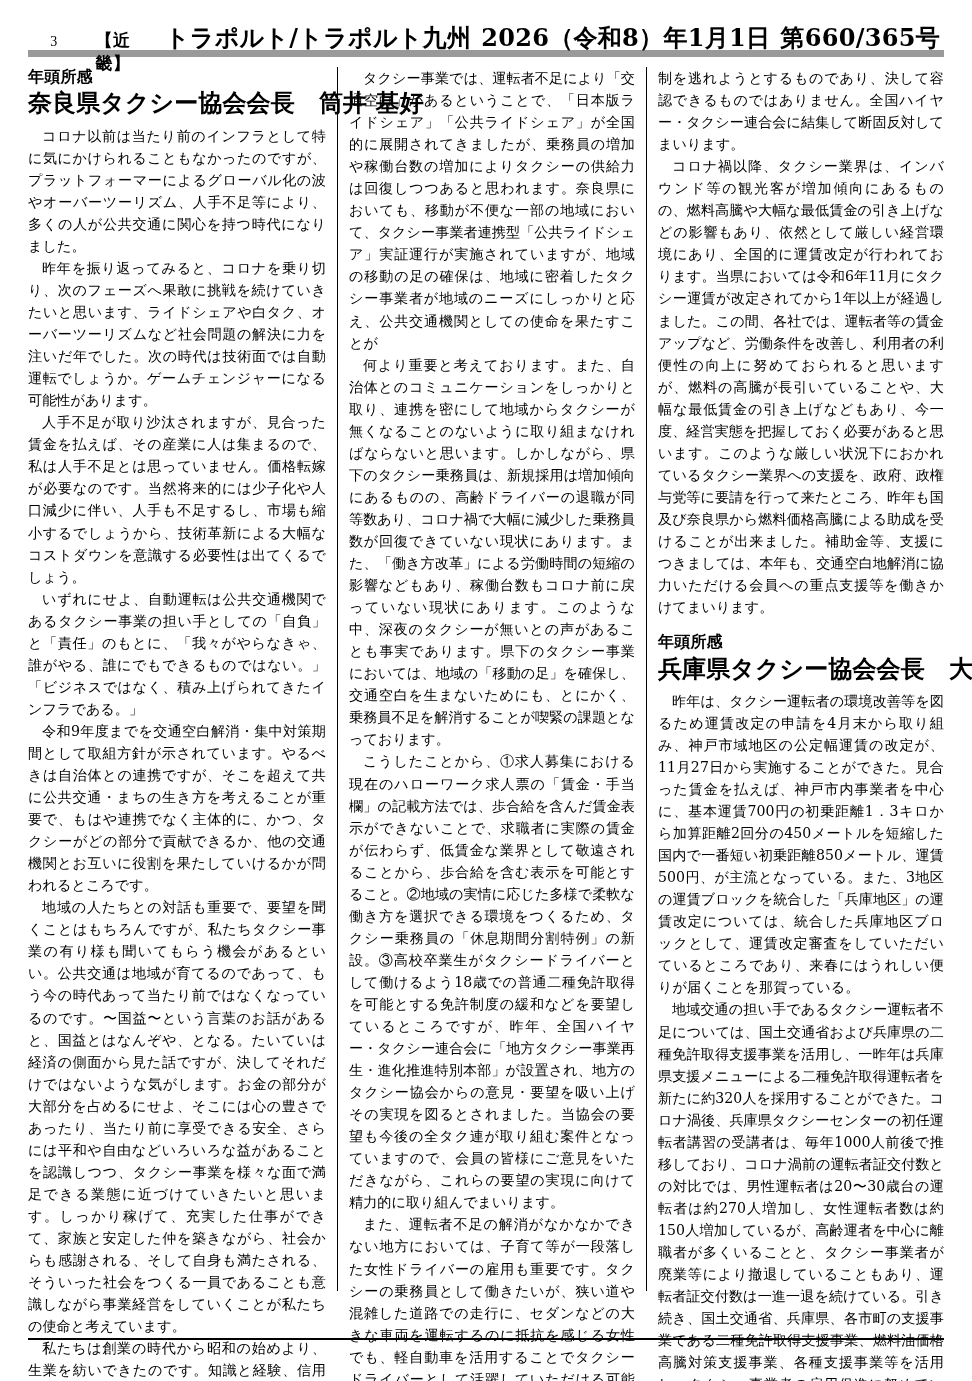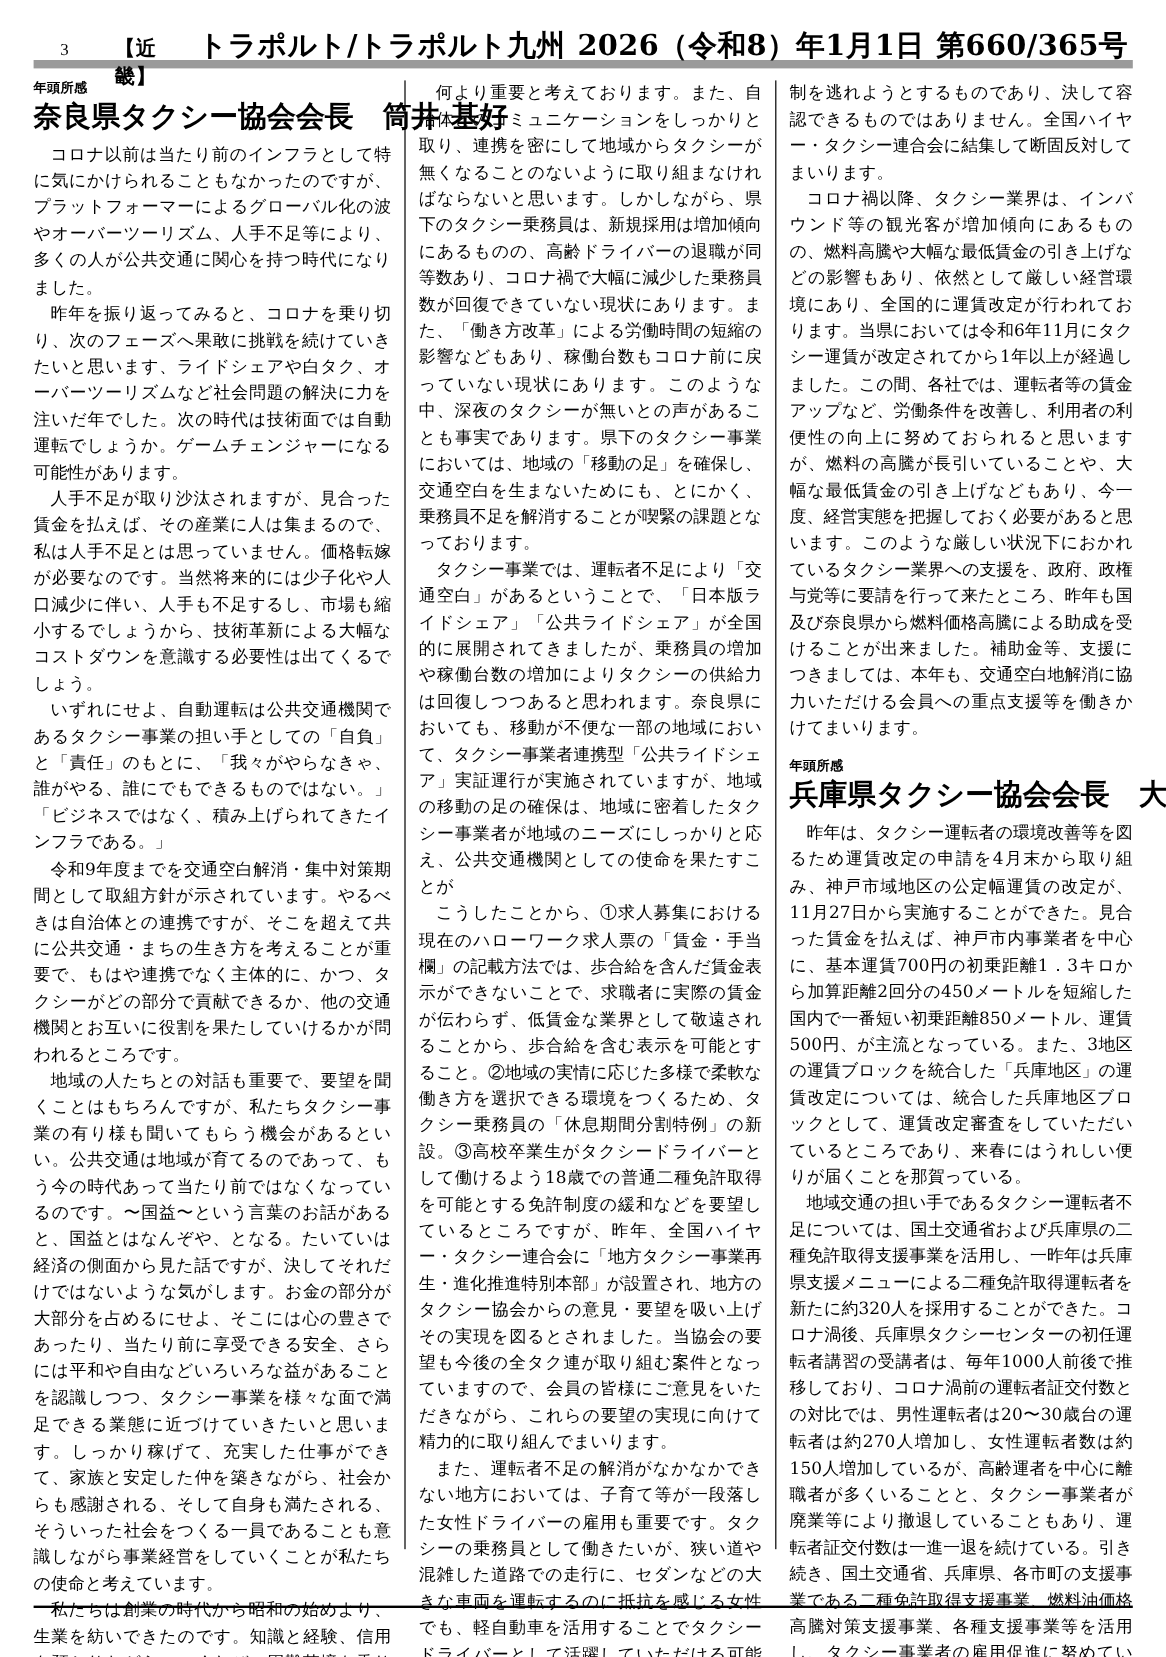--- a/index.html
+++ b/index.html
@@ -84,21 +84,21 @@
     padding-left: 11px;
     border-left: 1px solid #000;
   }
 
   .headline {
     margin: 0 0 6px 0;
     padding: 0;
   }
   .headline .kicker {
     display: block;
-    font-size: 11px;
+    font-size: 16px;
     font-weight: bold;
     font-family: "DejaVu Serif", "Liberation Serif", serif;
     line-height: 1.28;
     letter-spacing: 0.2px;
   }
   .headline .title {
     display: block;
     font-size: 24px;
     font-weight: bold;
     font-family: "DejaVu Serif", "Liberation Serif", serif;
@@ -159,22 +159,22 @@
       <p class="body">昨年を振り返ってみると、コロナを乗り切り、次のフェーズへ果敢に挑戦を続けていきたいと思います、ライドシェアや白タク、オーバーツーリズムなど社会問題の解決に力を注いだ年でした。次の時代は技術面では自動運転でしょうか。ゲームチェンジャーになる可能性があります。</p>
       <p class="body">人手不足が取り沙汰されますが、見合った賃金を払えば、その産業に人は集まるので、私は人手不足とは思っていません。価格転嫁が必要なのです。当然将来的には少子化や人口減少に伴い、人手も不足するし、市場も縮小するでしょうから、技術革新による大幅なコストダウンを意識する必要性は出てくるでしょう。</p>
       <p class="body">いずれにせよ、自動運転は公共交通機関であるタクシー事業の担い手としての「自負」と「責任」のもとに、「我々がやらなきゃ、誰がやる、誰にでもできるものではない。」「ビジネスではなく、積み上げられてきたインフラである。」</p>
       <p class="body">令和9年度までを交通空白解消・集中対策期間として取組方針が示されています。やるべきは自治体との連携ですが、そこを超えて共に公共交通・まちの生き方を考えることが重要で、もはや連携でなく主体的に、かつ、タクシーがどの部分で貢献できるか、他の交通機関とお互いに役割を果たしていけるかが問われるところです。</p>
       <p class="body">地域の人たちとの対話も重要で、要望を聞くことはもちろんですが、私たちタクシー事業の有り様も聞いてもらう機会があるといい。公共交通は地域が育てるのであって、もう今の時代あって当たり前ではなくなっているのです。〜国益〜という言葉のお話があると、国益とはなんぞや、となる。たいていは経済の側面から見た話ですが、決してそれだけではないような気がします。お金の部分が大部分を占めるにせよ、そこには心の豊さであったり、当たり前に享受できる安全、さらには平和や自由などいろいろな益があることを認識しつつ、タクシー事業を様々な面で満足できる業態に近づけていきたいと思います。しっかり稼げて、充実した仕事ができて、家族と安定した仲を築きながら、社会からも感謝される、そして自身も満たされる、そういった社会をつくる一員であることも意識しながら事業経営をしていくことが私たちの使命と考えています。</p>
       <p class="body">私たちは創業の時代から昭和の始めより、生業を紡いできたのです。知識と経験、信用を預かりながら、いくたびの困難苦境を乗り越え現在にいたるわけです。これからも様々な壁にぶつかるでしょう。その度に先人たちの培ってきた技、これからの時代に活用されるAIやDXといった新技術、そしてなによりも地域の「公共交通」を支えてきた仲間たちと共に、次のフェーズへ果敢に挑戦を続けていきたいと思います。</p>
 
     </div>
 
     <div class="col">
+      <p class="body">タクシー事業では、運転者不足により「交通空白」があるということで、「日本版ライドシェア」「公共ライドシェア」が全国的に展開されてきましたが、乗務員の増加や稼働台数の増加によりタクシーの供給力は回復しつつあると思われます。奈良県においても、移動が不便な一部の地域において、タクシー事業者連携型「公共ライドシェア」実証運行が実施されていますが、地域の移動の足の確保は、地域に密着したタクシー事業者が地域のニーズにしっかりと応え、公共交通機関としての使命を果たすことが</p>
       <p class="body">何より重要と考えております。また、自治体とのコミュニケーションをしっかりと取り、連携を密にして地域からタクシーが無くなることのないように取り組まなければならないと思います。しかしながら、県下のタクシー乗務員は、新規採用は増加傾向にあるものの、高齢ドライバーの退職が同等数あり、コロナ禍で大幅に減少した乗務員数が回復できていない現状にあります。また、「働き方改革」による労働時間の短縮の影響などもあり、稼働台数もコロナ前に戻っていない現状にあります。このような中、深夜のタクシーが無いとの声があることも事実であります。県下のタクシー事業においては、地域の「移動の足」を確保し、交通空白を生まないためにも、とにかく、乗務員不足を解消することが喫緊の課題となっております。</p>
-      <p class="body">タクシー事業では、運転者不足により「交通空白」があるということで、「日本版ライドシェア」「公共ライドシェア」が全国的に展開されてきましたが、乗務員の増加や稼働台数の増加によりタクシーの供給力は回復しつつあると思われます。奈良県においても、移動が不便な一部の地域において、タクシー事業者連携型「公共ライドシェア」実証運行が実施されていますが、地域の移動の足の確保は、地域に密着したタクシー事業者が地域のニーズにしっかりと応え、公共交通機関としての使命を果たすことが</p>
       <p class="body">こうしたことから、①求人募集における現在のハローワーク求人票の「賃金・手当欄」の記載方法では、歩合給を含んだ賃金表示ができないことで、求職者に実際の賃金が伝わらず、低賃金な業界として敬遠されることから、歩合給を含む表示を可能とすること。②地域の実情に応じた多様で柔軟な働き方を選択できる環境をつくるため、タクシー乗務員の「休息期間分割特例」の新設。③高校卒業生がタクシードライバーとして働けるよう18歳での普通二種免許取得を可能とする免許制度の緩和などを要望しているところですが、昨年、全国ハイヤー・タクシー連合会に「地方タクシー事業再生・進化推進特別本部」が設置され、地方のタクシー協会からの意見・要望を吸い上げその実現を図るとされました。当協会の要望も今後の全タク連が取り組む案件となっていますので、会員の皆様にご意見をいただきながら、これらの要望の実現に向けて精力的に取り組んでまいります。</p>
       <p class="body">また、運転者不足の解消がなかなかできない地方においては、子育て等が一段落した女性ドライバーの雇用も重要です。タクシーの乗務員として働きたいが、狭い道や混雑した道路での走行に、セダンなどの大きな車両を運転するのに抵抗を感じる女性でも、軽自動車を活用することでタクシードライバーとして活躍していただける可能性があります。このことにより、「運転者不足」いう課題を解決し、多様な働き方、多様な利用ニーズに応えるための選択肢の一つになると考えられます。</p>
 
     </div>
 
     <div class="col">
       <p class="body cont">制を逃れようとするものであり、決して容認できるものではありません。全国ハイヤー・タクシー連合会に結集して断固反対してまいります。</p>
       <p class="body">コロナ禍以降、タクシー業界は、インバウンド等の観光客が増加傾向にあるものの、燃料高騰や大幅な最低賃金の引き上げなどの影響もあり、依然として厳しい経営環境にあり、全国的に運賃改定が行われております。当県においては令和6年11月にタクシー運賃が改定されてから1年以上が経過しました。この間、各社では、運転者等の賃金アップなど、労働条件を改善し、利用者の利便性の向上に努めておられると思いますが、燃料の高騰が長引いていることや、大幅な最低賃金の引き上げなどもあり、今一度、経営実態を把握しておく必要があると思います。このような厳しい状況下におかれているタクシー業界への支援を、政府、政権与党等に要請を行って来たところ、昨年も国及び奈良県から燃料価格高騰による助成を受けることが出来ました。補助金等、支援につきましては、本年も、交通空白地解消に協力いただける会員への重点支援等を働きかけてまいります。</p>
 
       <div class="headline mid">

